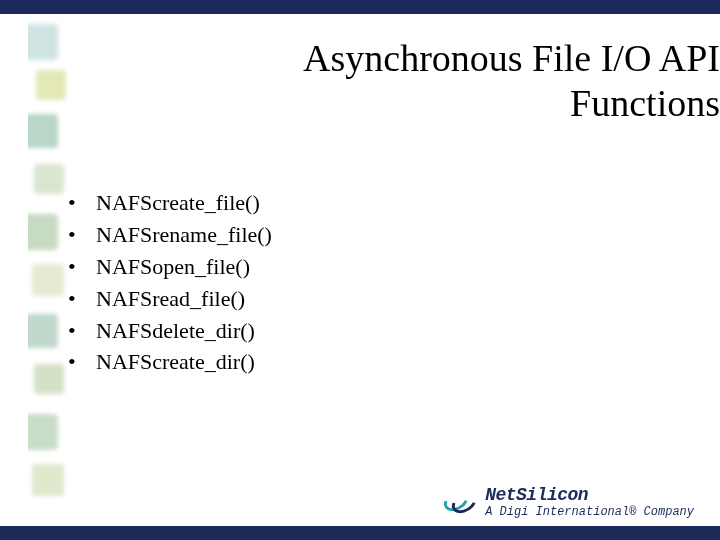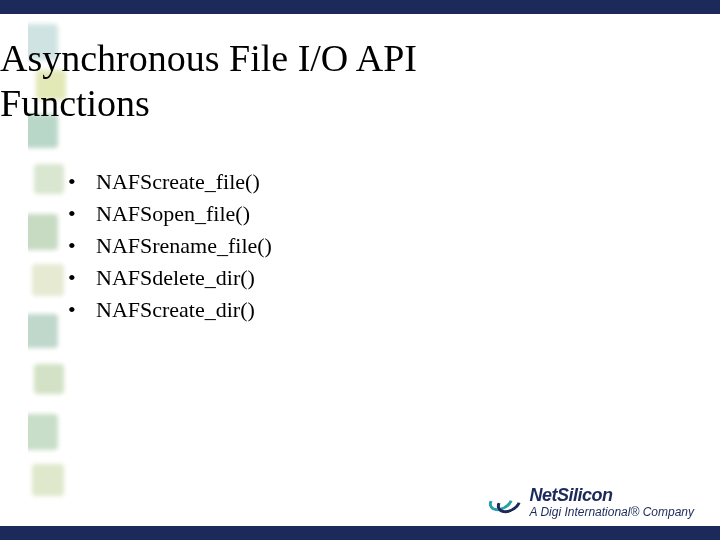--- a/index.html
+++ b/index.html
@@ -42,29 +42,29 @@
   .b5 { left: -6px; top: 200px; width: 36px; height: 36px; background: #c7dbc3; }
   .b6 { left: 4px;  top: 250px; width: 32px; height: 32px; background: #e6ead2; }
   .b7 { left: -4px; top: 300px; width: 34px; height: 34px; background: #c0d8cc; }
   .b8 { left: 6px;  top: 350px; width: 30px; height: 30px; background: #d3e2c6; }
   .b9 { left: -6px; top: 400px; width: 36px; height: 36px; background: #c9dec8; }
   .b10{ left: 4px;  top: 450px; width: 32px; height: 32px; background: #e0e8cc; }
   .title {
     position: absolute;
     top: 36px;
     left: 0; right: 0;
-    text-align: left;
+    text-align: right;
     font-size: 38px;
     line-height: 1.18;
     color: #000;
     font-weight: 400;
   }
   .content {
     position: absolute;
-    top: 166px;
+    top: 187px;
     left: 68px;
     right: 40px;
   }
   ul.funcs {
     list-style: none;
   }
   ul.funcs li {
     font-size: 22px;
     line-height: 1.45;
     color: #000;
@@ -96,21 +96,21 @@
     border: 3px solid #2aa0a8;
     border-radius: 50%;
     border-top-color: transparent;
     border-right-color: transparent;
     transform: rotate(-30deg);
   }
   .sw1 { width: 26px; height: 18px; left: 0; top: 2px; }
   .sw2 { width: 26px; height: 18px; left: 8px; top: 4px; border-color: #1b2a5a; border-top-color: transparent; border-right-color: transparent; }
   .logo-text {
     display: flex; flex-direction: column; line-height: 1;
-    font-family: Liberation Sans, sans-serif;
+    font-family: Liberation Mono, monospace;
   }
   .logo-main {
     font-size: 18px; font-weight: 700; color: #1b2a5a;
     font-style: italic;
     letter-spacing: -0.5px;
   }
   .logo-main .net { color: #1b2a5a; }
   .logo-main .sil { color: #1b2a5a; }
   .logo-sub {
     font-size: 12px; color: #1b2a5a; margin-top: 2px;
@@ -137,22 +137,23 @@
 </div>
 
 <h1 class="title">
   <span>Asynchronous File I/O API</span><br>
   <span>Functions</span>
 </h1>
 
 <div class="content">
   <ul class="funcs">
     <li><span>NAFScreate_file()</span></li>
+    <li><span>NAFSrename_file()</span></li>
     <li><span>NAFSopen_file()</span></li>
-    <li><span>NAFSrename_file()</span></li>
+    <li><span>NAFSread_file()</span></li>
     <li><span>NAFSdelete_dir()</span></li>
     <li><span>NAFScreate_dir()</span></li>
   </ul>
 </div>
 
 <div class="logo">
   <div class="logo-glyph">
     <div class="swoosh sw1"></div>
     <div class="swoosh sw2"></div>
   </div>

